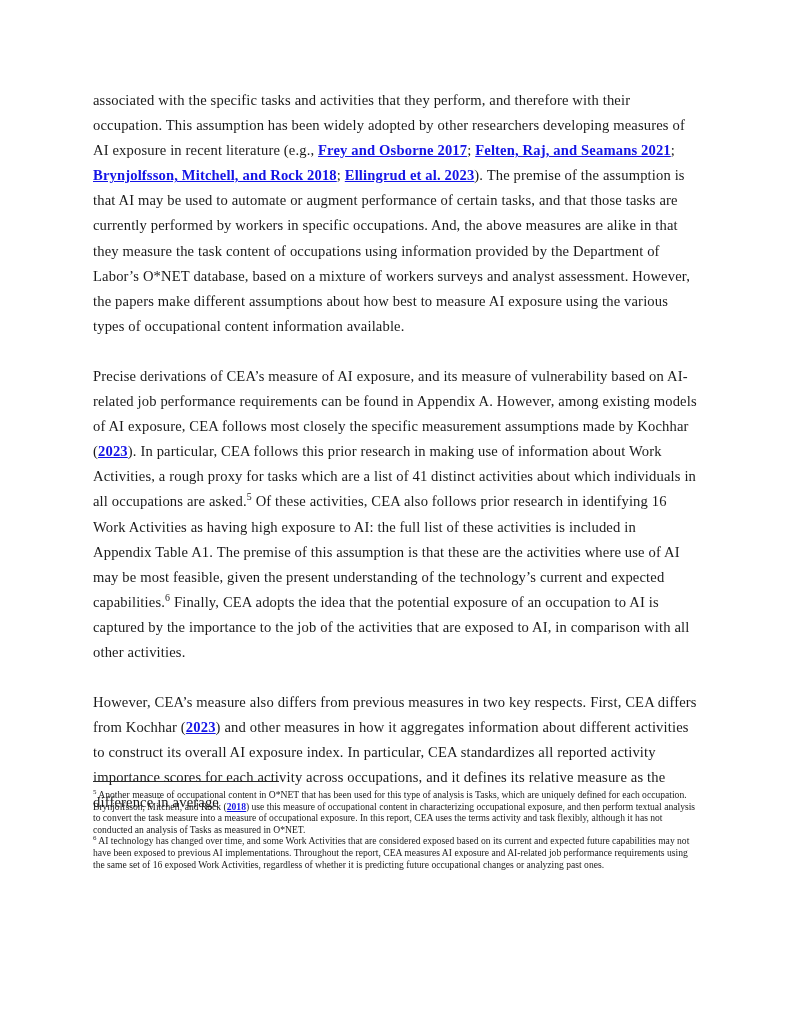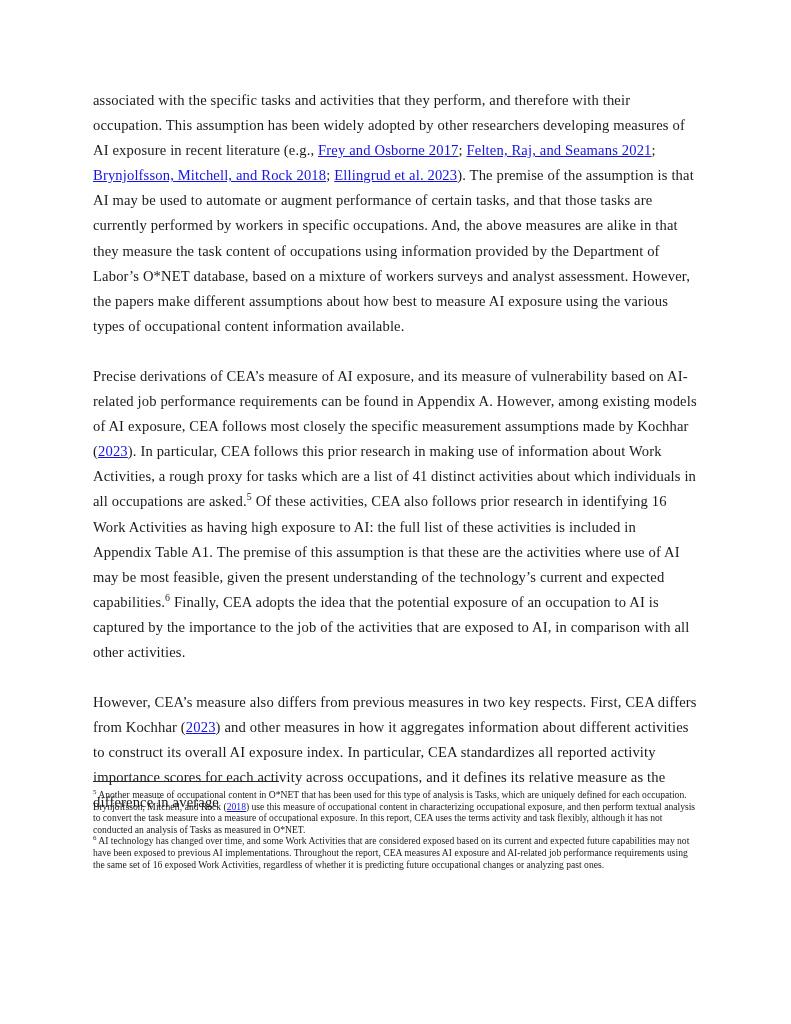--- a/index.html
+++ b/index.html
@@ -36,20 +36,21 @@
     color: #1a1a1a;
     letter-spacing: 0.01em;
   }
   p.para:last-child {
     margin-bottom: 0;
   }
   a.ref, .ref {
     color: #1414e6;
     text-decoration: underline;
     text-underline-offset: 1px;
+    font-weight: bold;
   }
   sup.fn {
     font-size: 0.68em;
     vertical-align: super;
     line-height: 0;
   }
   .footnote-zone {
     position: absolute;
     left: 93px;
     top: 781px;

